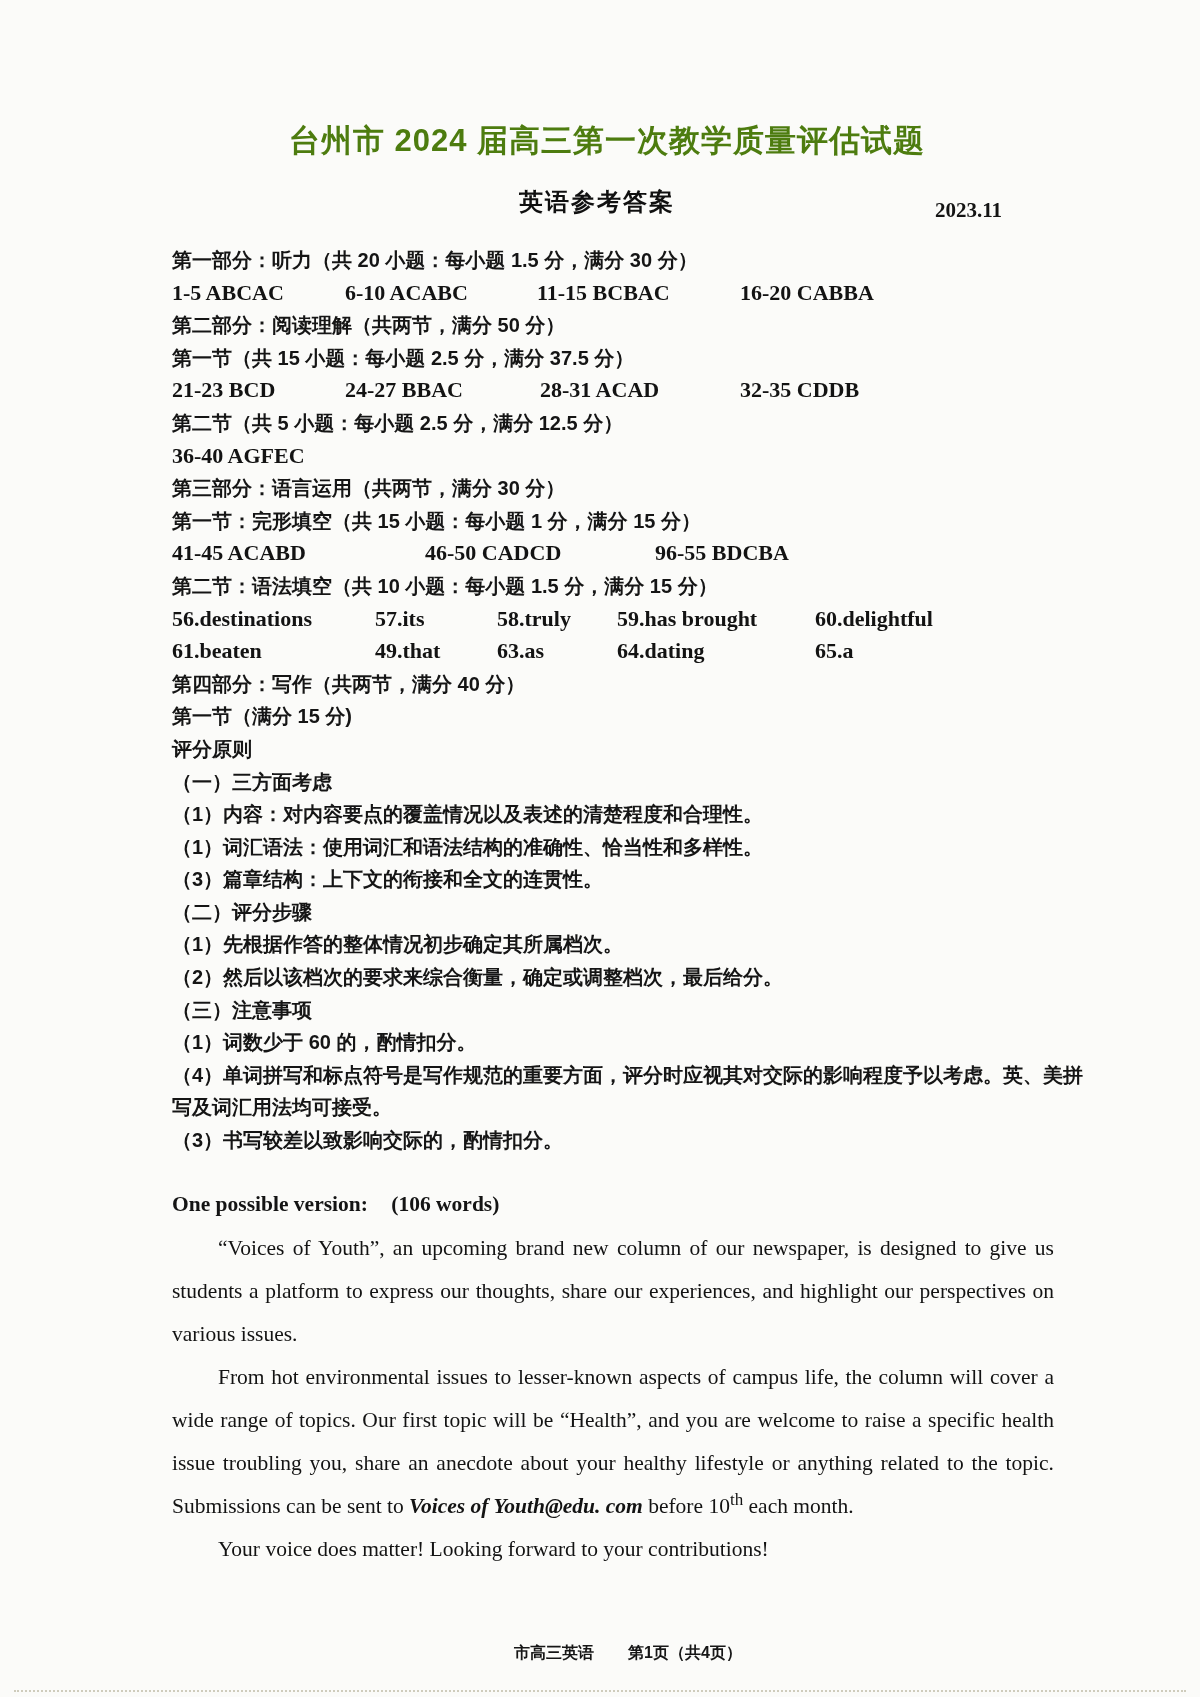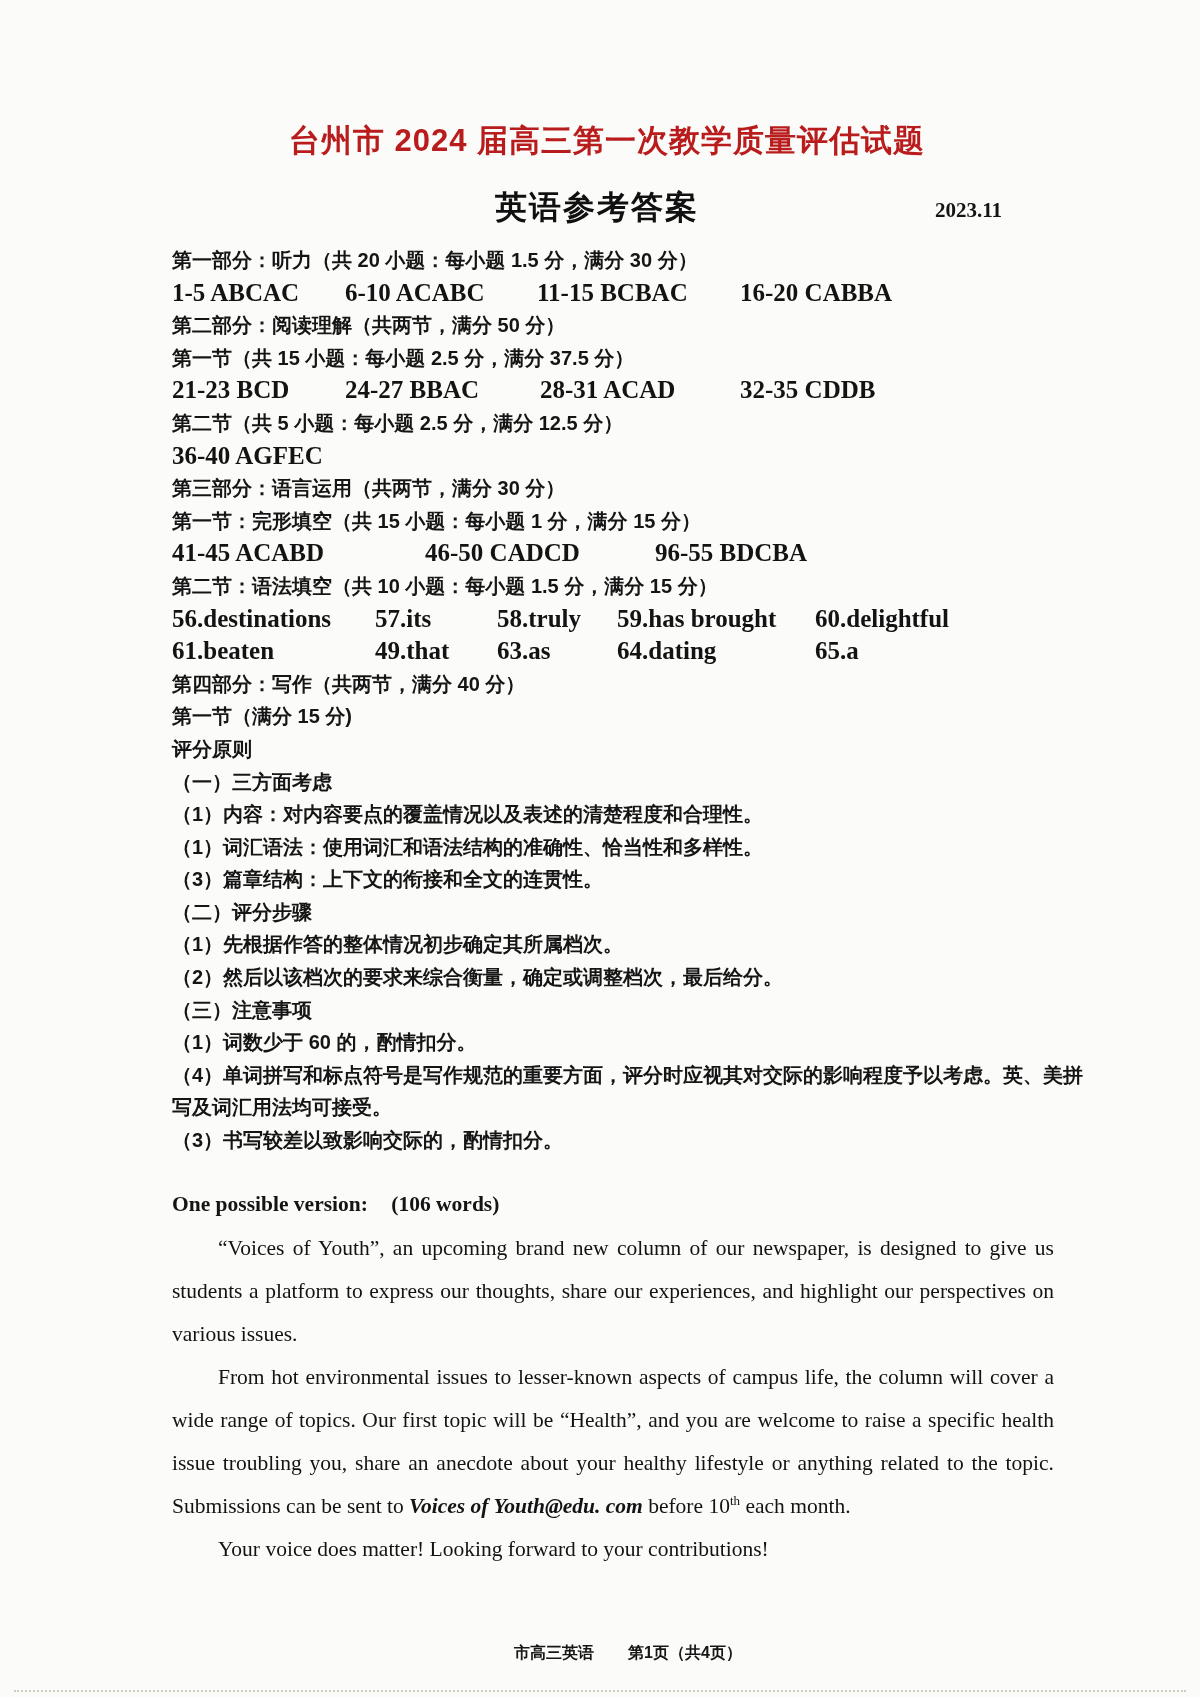--- a/index.html
+++ b/index.html
@@ -18,32 +18,32 @@
     -webkit-font-smoothing: antialiased;
   }
   
   .doc-title {
     text-align: center;
     font-family: "Liberation Sans", "DejaVu Sans", sans-serif;
     font-weight: bold;
     font-size: 31px;
     letter-spacing: 1px;
     margin-left: -40px;
-    color: #b91c1c;
+    color: #4d7c0f;
   }
   .subtitle-row {
     position: relative;
     margin-top: 24px;
     height: 42px;
   }
   .doc-subtitle {
     text-align: center;
     font-family: "Liberation Sans", "DejaVu Sans", sans-serif;
     font-weight: bold;
-    font-size: 32px;
+    font-size: 24px;
     letter-spacing: 2px;
     margin-left: -60px;
     color: #101010;
   }
   .doc-date {
     position: absolute;
     right: 80px; top: 12px;
     font-weight: bold;
     font-size: 21px;
     font-family: "Liberation Serif", "DejaVu Serif", serif;
@@ -55,21 +55,21 @@
     font-weight: bold;
     font-size: 20px;
     line-height: 32.6px;
     color: #151515;
   }
   
   .ans-row {
     display: grid;
     font-family: "Liberation Serif", "DejaVu Serif", serif;
     font-weight: 600;
-    font-size: 25px;
+    font-size: 22px;
     line-height: 32.6px;
     color: #131313;
   }
   .ans-row.cols-listening { grid-template-columns: 173px 192px 203px auto; }
   .ans-row.cols-reading   { grid-template-columns: 173px 195px 200px auto; }
   .ans-row.cols-single    { grid-template-columns: auto; }
   .ans-row.cols-cloze     { grid-template-columns: 253px 230px auto; }
   .ans-row.cols-grammar   { grid-template-columns: 203px 122px 120px 198px auto; }
   
   .essay { margin-top: 30px; width: 882px; }
@@ -81,21 +81,21 @@
   .essay-label { font-weight: bold; }
   .essay-wordcount { font-weight: bold; margin-left: 18px; }
   .essay-para {
     font-size: 21.5px;
     line-height: 43px;
     text-align: justify;
     text-indent: 46px;
     color: #131313;
   }
   .essay-email { font-style: italic; font-weight: 600; }
-  .essay-para sup { font-size: 13px; line-height: 0; }
+  .essay-para sup { font-size: 17px; line-height: 0; }
   .essay-closing {
     font-size: 21.5px;
     line-height: 43px;
     text-indent: 46px;
     color: #131313;
   }
   
   .footer {
     margin-top: 72px;
     width: 912px;

